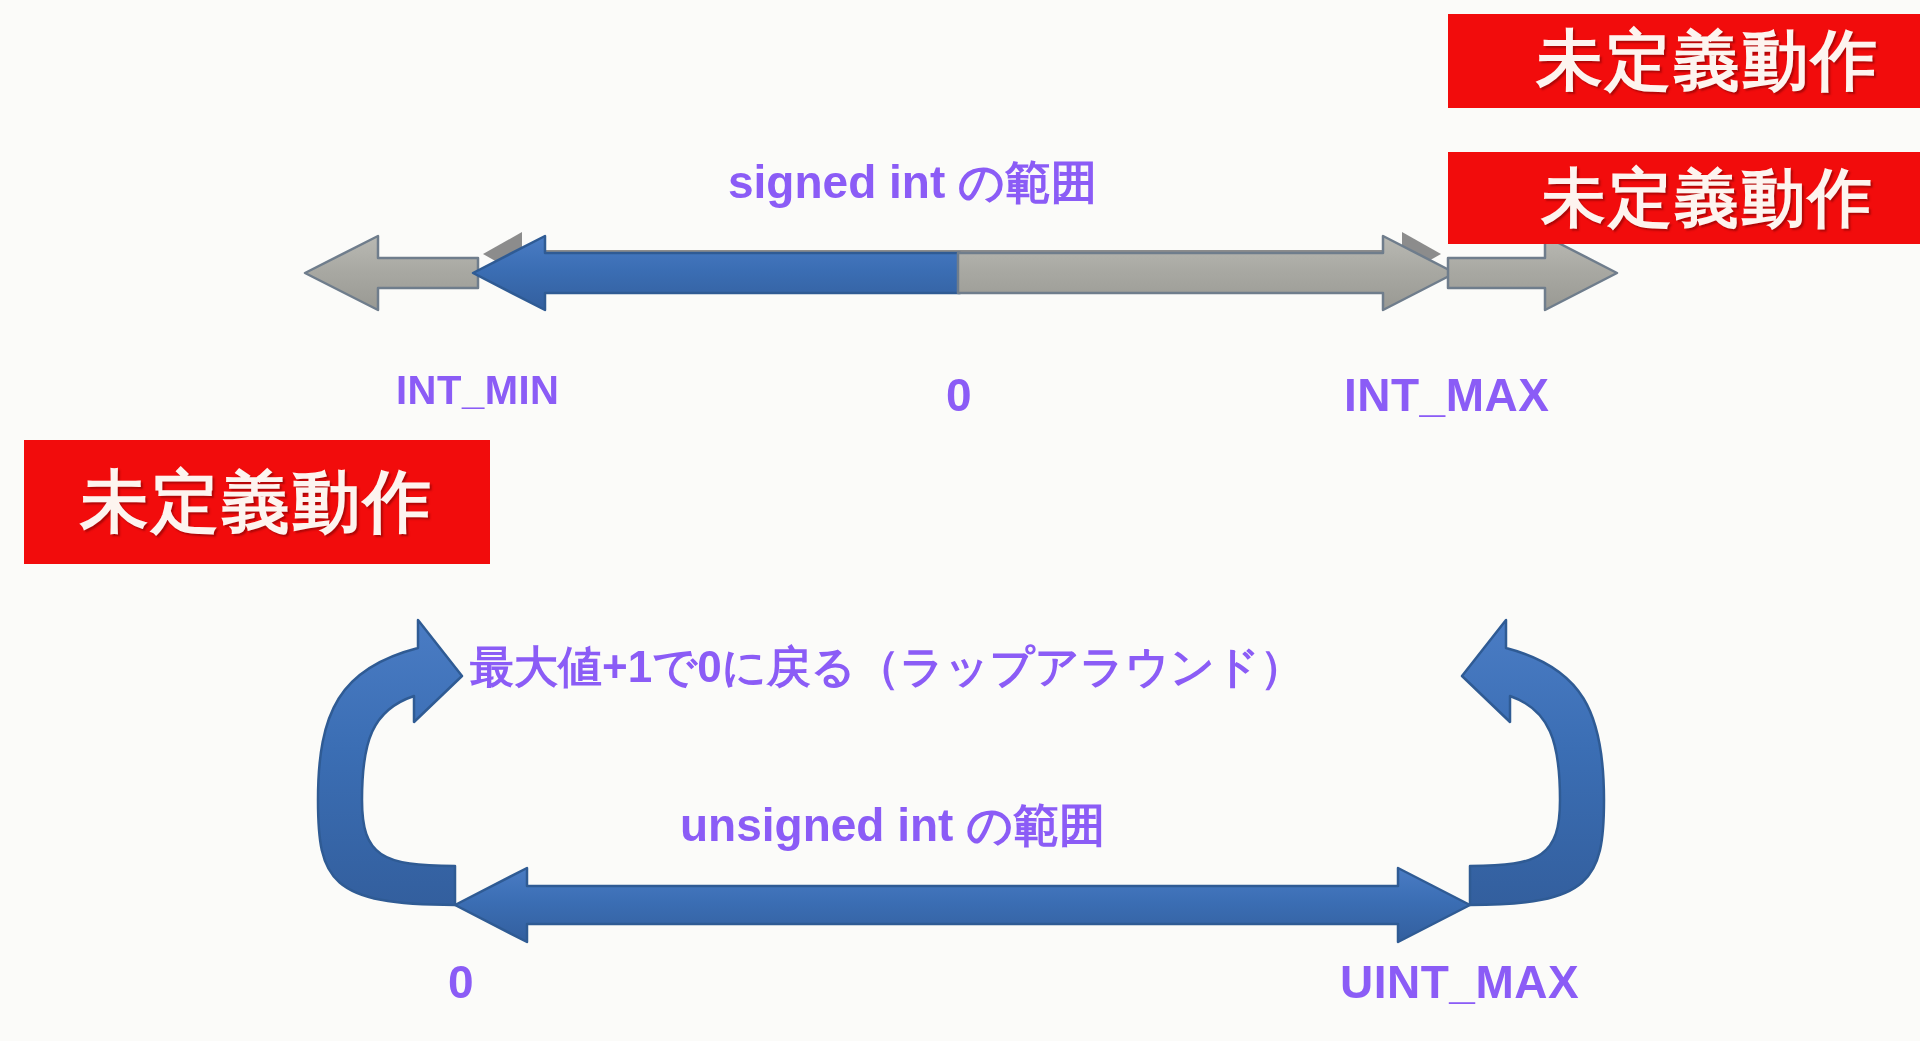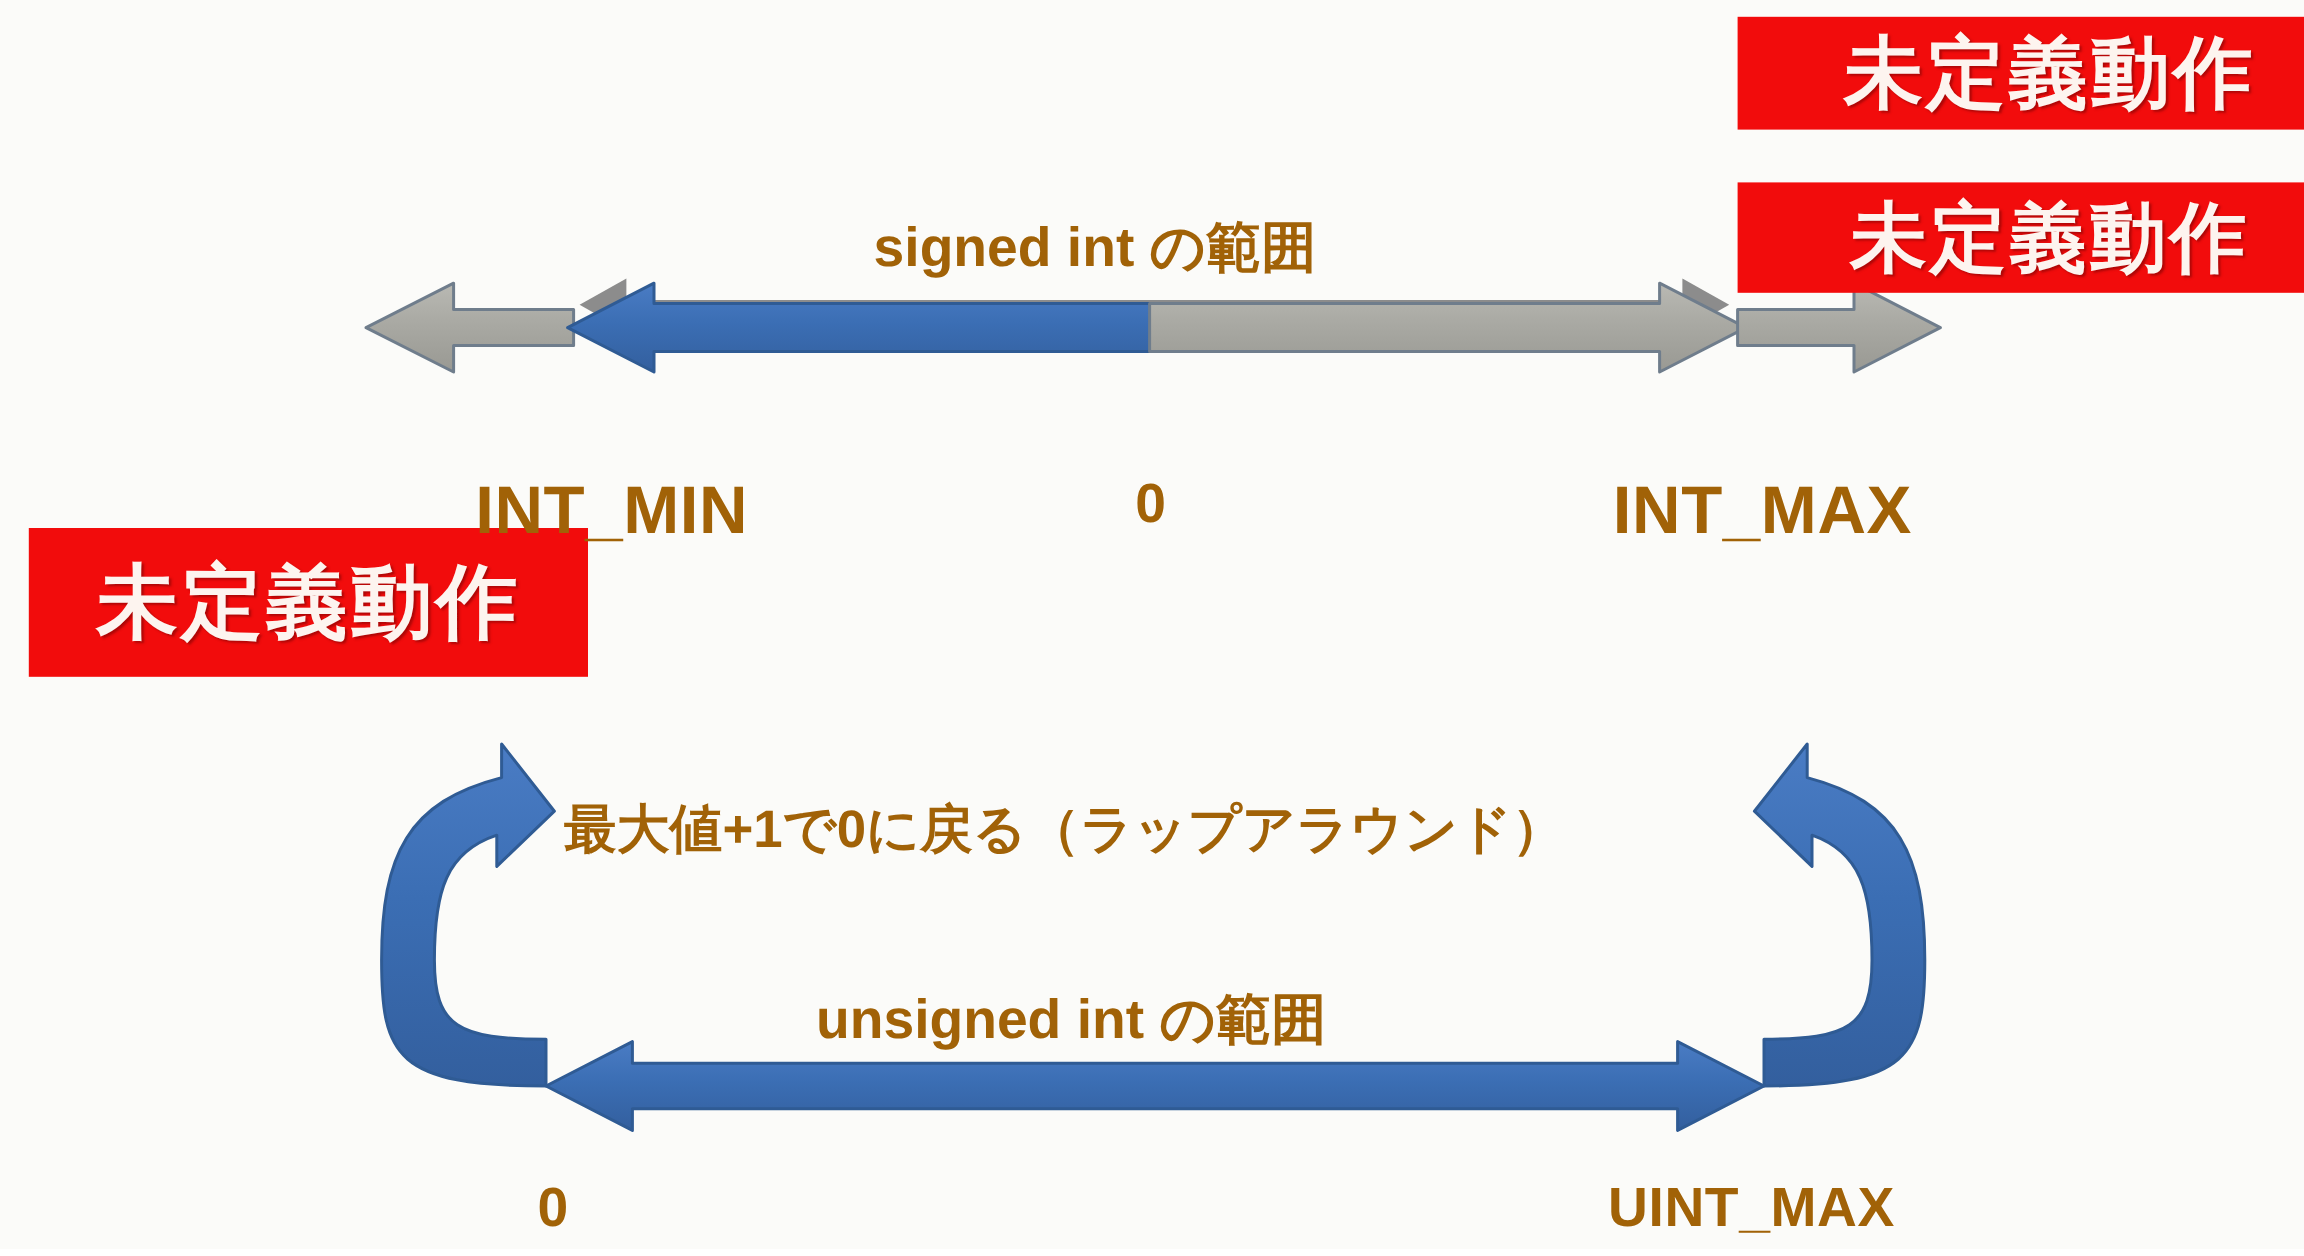--- a/index.html
+++ b/index.html
@@ -28,29 +28,28 @@
     justify-content: center;
     text-shadow: 2px 2px 2px rgba(90,0,0,0.45);
     white-space: nowrap;
   }
   #ub-top-right   { left: 1448px; top: 14px;  width: 520px; height: 94px;  font-size: 66px; }
   #ub-mid-right   { left: 1448px; top: 152px; width: 520px; height: 92px;  font-size: 64px; }
   #ub-bottom-left { left: 24px;   top: 440px; width: 466px; height: 124px; font-size: 68px; }
 
   
   .label {
-    color: #a16207;
+    color: #8b5cf6;
     font-weight: 700;
     white-space: nowrap;
-    margin-top: 24px;
   }
   #label-signed-range   { left: 728px;  top: 152px; font-size: 46px; }
-  #label-int-min        { left: 396px;  top: 368px; font-size: 56px; letter-spacing: 0.5px; }
+  #label-int-min        { left: 396px;  top: 368px; font-size: 40px; letter-spacing: 0.5px; }
   #label-zero-top       { left: 946px;  top: 368px; font-size: 46px; }
-  #label-int-max        { left: 1344px; top: 368px; font-size: 56px; letter-spacing: 0.5px; }
+  #label-int-max        { left: 1344px; top: 368px; font-size: 46px; letter-spacing: 0.5px; }
   #label-wraparound     { left: 470px;  top: 638px; font-size: 44px; }
   #label-unsigned-range { left: 680px;  top: 795px; font-size: 46px; }
   #label-zero-bottom    { left: 448px;  top: 955px; font-size: 46px; }
   #label-uint-max       { left: 1340px; top: 955px; font-size: 46px; letter-spacing: 0.5px; }
 
   
   #arrows-svg { left: 0; top: 0; width: 1920px; height: 1047px; }
 </style>
 </head>
 <body>

